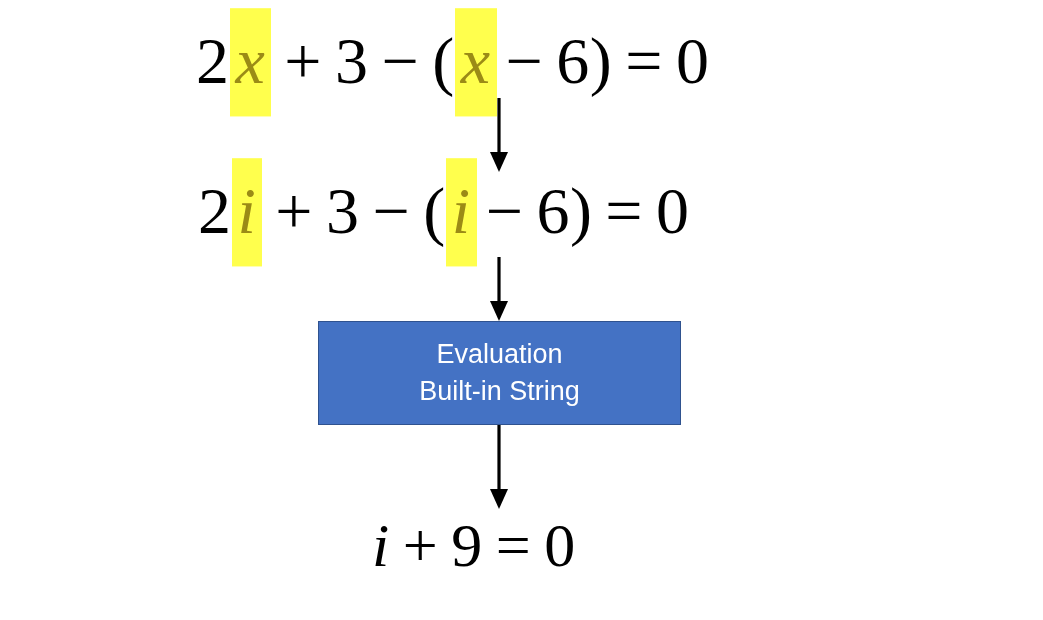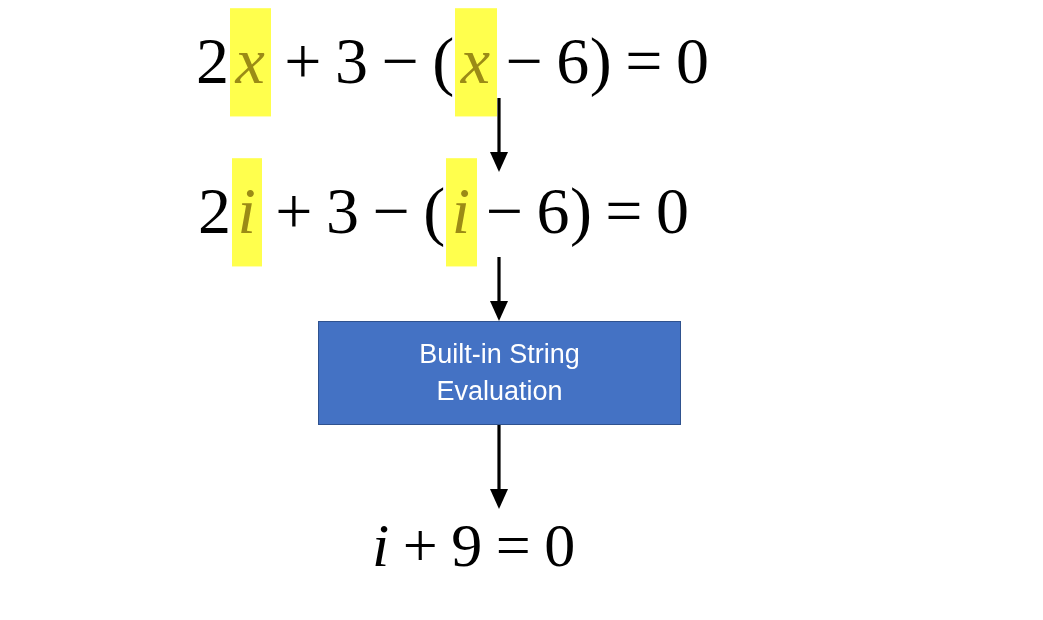--- a/index.html
+++ b/index.html
@@ -171,22 +171,22 @@
         <span class="tok">0</span>
     </span>
   </div>
 
   <svg class="arrow-svg" id="arrow-2" style="left:480px; top:257px;" width="40" height="68">
     <line class="arrow-line" x1="19" y1="0" x2="19" y2="52"></line>
     <polygon class="arrow-head" points="19,64 10,44 28,44"></polygon>
   </svg>
 
   <div id="process-box">
+    <div class="line">Evaluation</div>
     <div class="line">Built-in String</div>
-    <div class="line">Evaluation</div>
   </div>
 
   <svg class="arrow-svg" id="arrow-3" style="left:480px; top:425px;" width="40" height="88">
     <line class="arrow-line" x1="19" y1="0" x2="19" y2="72"></line>
     <polygon class="arrow-head" points="19,84 10,64 28,64"></polygon>
   </svg>
 
   <div class="equation" id="equation-3">
     <span class="eq-row">
       <span class="tok ital">i</span>

